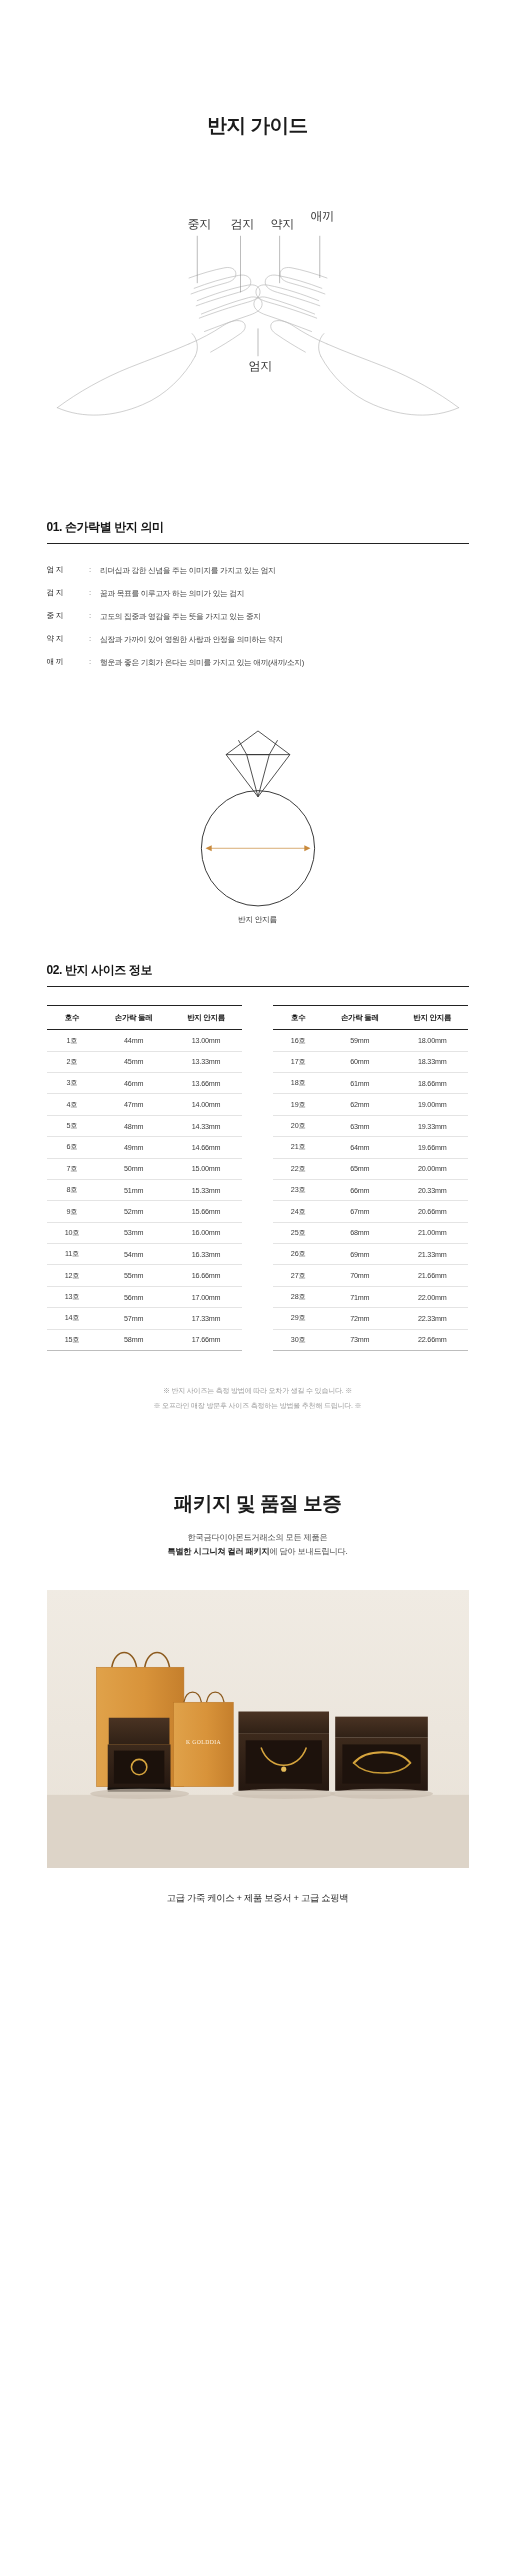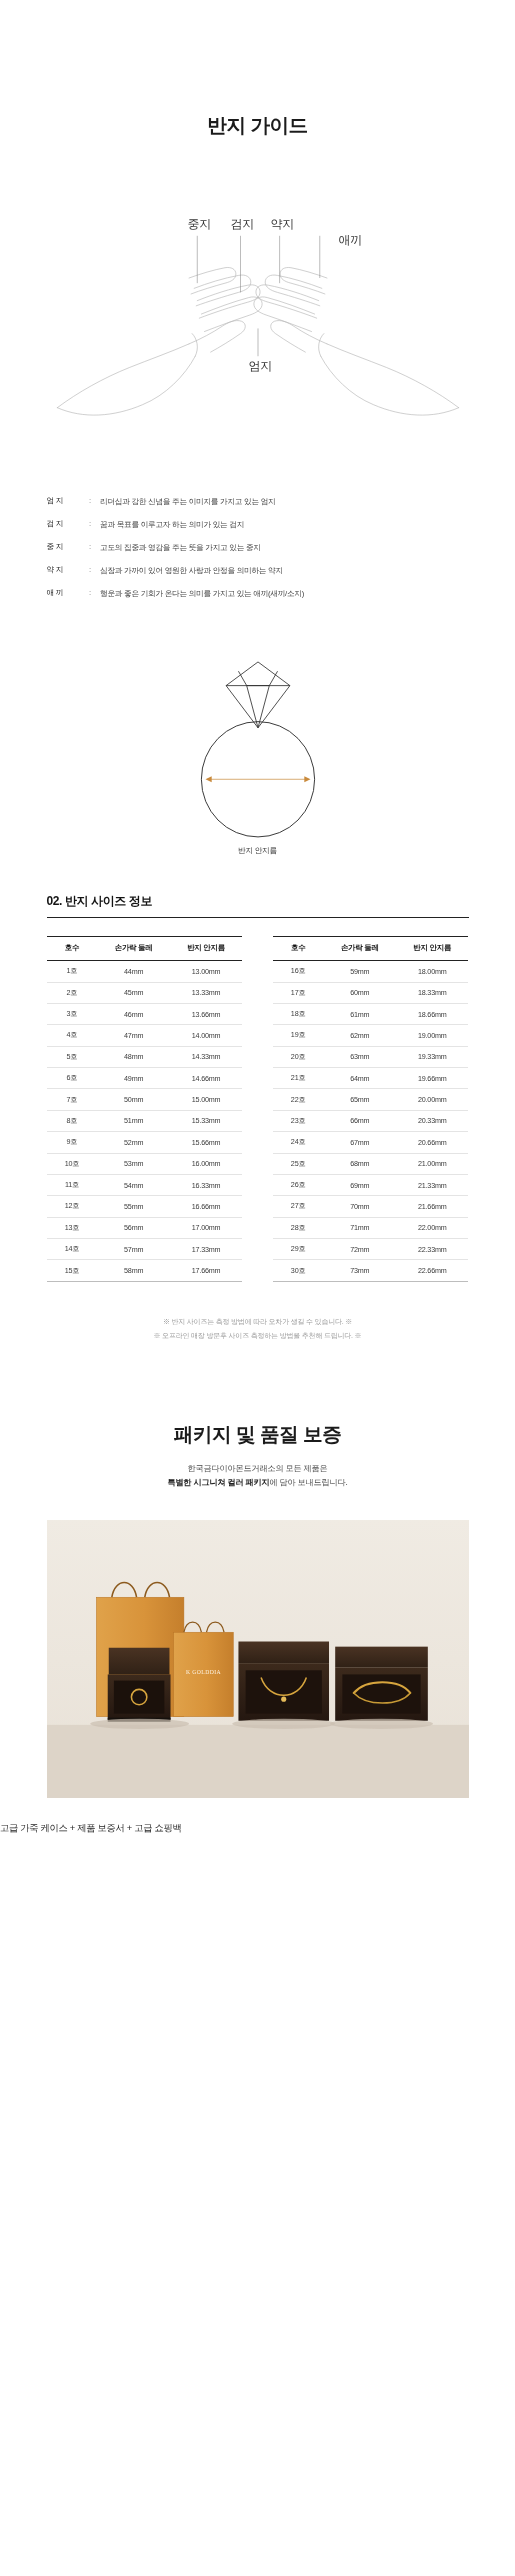--- a/index.html
+++ b/index.html
@@ -141,21 +141,21 @@
   .pkg-photo {
     width:422px;
     height:278px;
     margin:31px auto 0;
     position:relative;
     overflow:hidden;
     background:linear-gradient(#f3efe9, #efe9e1);
   }
   .pkg-photo svg { display:block; width:100%; height:100%; }
   .pkg-caption {
-    text-align:left;
+    text-align:center;
     font-size:9.3px;
     color:#1e1e1e;
     margin-top:24px;
     letter-spacing:-0.3px;
     font-weight:400;
   }
 
   
   .lbl {
     position:absolute;
@@ -205,24 +205,25 @@
         <line x1="376" y1="96" x2="376" y2="206"></line>
         <line x1="452" y1="96" x2="452" y2="188"></line>
         <line x1="530" y1="96" x2="530" y2="178"></line>
         <line x1="410" y1="330" x2="410" y2="276"></line>
       </g>
     </svg>
 
     <span class="lbl" style="left:141px; top:30px;">중지</span>
     <span class="lbl" style="left:184px; top:30px;">검지</span>
     <span class="lbl" style="left:224px; top:30px;">약지</span>
-    <span class="lbl" style="left:264px; top:46px;margin-left:28px;">애끼</span>
+    <span class="lbl" style="left:264px; top:22px;">애끼</span>
     <span class="lbl" style="left:202px; top:172px;">엄지</span>
   </div>
 
+  <div class="head-rule">01. 손가락별 반지 의미</div>
 
   <div class="meaning-list">
     <div class="meaning-row">
       <span class="m-finger">엄 지</span>
       <span class="m-colon">:</span>
       <span class="m-text">리더십과 강한 신념을 주는 이미지를 가지고 있는 엄지</span>
     </div>
     <div class="meaning-row">
       <span class="m-finger">검 지</span>
       <span class="m-colon">:</span>

